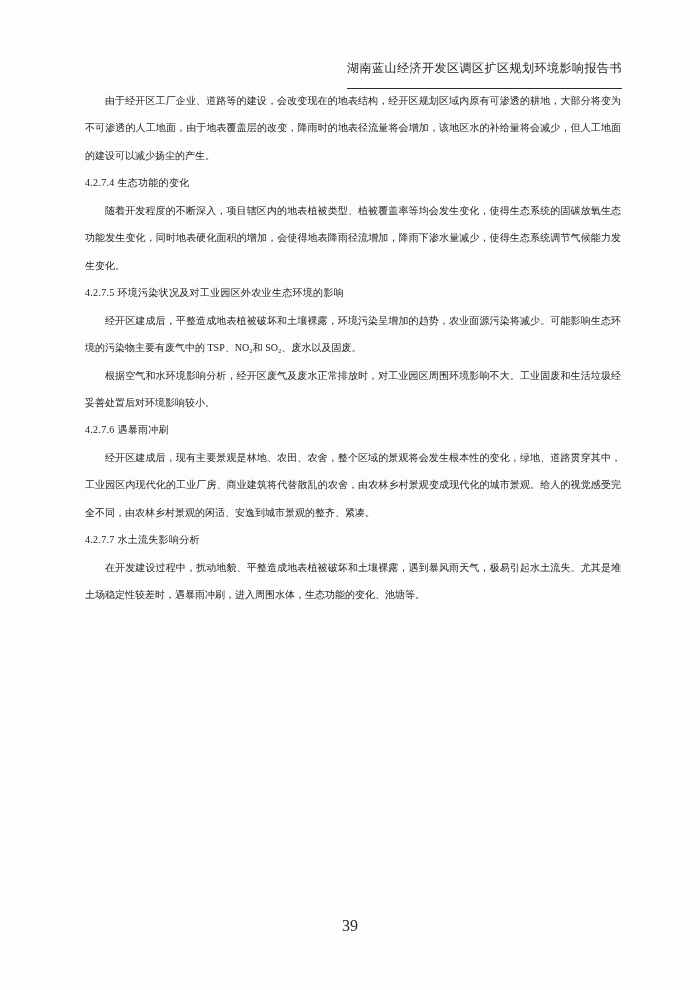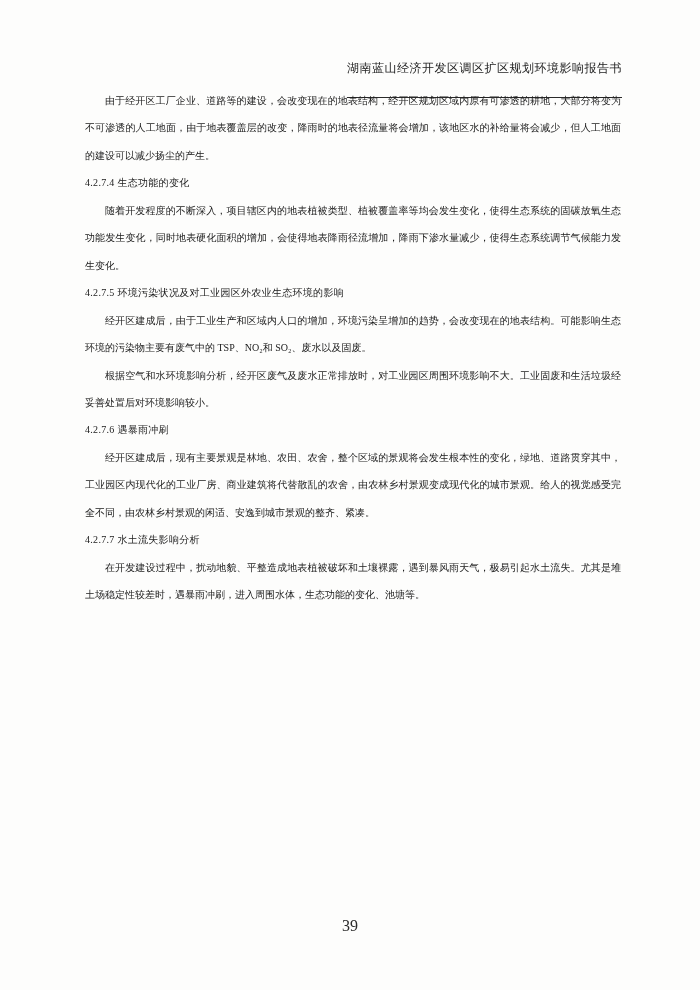--- a/index.html
+++ b/index.html
@@ -23,21 +23,21 @@
     left: 80px;
     right: 78px;
     text-align: right;
     font-size: 12px;
     line-height: 16px;
     color: #222222;
   }
   .header-title {
     display: inline-block;
     border-bottom: 1px solid #2a2a2a;
-    padding-bottom: 21px;
+    padding-bottom: 12px;
     letter-spacing: 0.5px;
   }
   .content {
     position: absolute;
     top: 87px;
     left: 85px;
     width: 536px;
     font-size: 10px;
     line-height: 27.45px;
     text-align: justify;
@@ -68,21 +68,21 @@
 
   <div class="header">
     <span class="header-title">湖南蓝山经济开发区调区扩区规划环境影响报告书</span>
   </div>
 
   <div class="content">
     <p class="para">由于经开区工厂企业、道路等的建设，会改变现在的地表结构，经开区规划区域内原有可渗透的耕地，大部分将变为不可渗透的人工地面，由于地表覆盖层的改变，降雨时的地表径流量将会增加，该地区水的补给量将会减少，但人工地面的建设可以减少扬尘的产生。</p>
     <p class="heading">4.2.7.4 生态功能的变化</p>
     <p class="para">随着开发程度的不断深入，项目辖区内的地表植被类型、植被覆盖率等均会发生变化，使得生态系统的固碳放氧生态功能发生变化，同时地表硬化面积的增加，会使得地表降雨径流增加，降雨下渗水量减少，使得生态系统调节气候能力发生变化。</p>
     <p class="heading">4.2.7.5 环境污染状况及对工业园区外农业生态环境的影响</p>
-    <p class="para">经开区建成后，由于工业生产和区域内人口的增加，环境污染呈增加的趋势，会改变现在的地表结构。可能影响生态环境的污染物主要有废气中的 TSP、NO₂和 SO₂、废水以及固废。</p>
+    <p class="para">经开区建成后，平整造成地表植被破坏和土壤裸露，环境污染呈增加的趋势，农业面源污染将减少。可能影响生态环境的污染物主要有废气中的 TSP、NO₂和 SO₂、废水以及固废。</p>
     <p class="para">根据空气和水环境影响分析，经开区废气及废水正常排放时，对工业园区周围环境影响不大。工业固废和生活垃圾经妥善处置后对环境影响较小。</p>
     <p class="heading">4.2.7.6 遇暴雨冲刷</p>
     <p class="para">经开区建成后，现有主要景观是林地、农田、农舍，整个区域的景观将会发生根本性的变化，绿地、道路贯穿其中，工业园区内现代化的工业厂房、商业建筑将代替散乱的农舍，由农林乡村景观变成现代化的城市景观。给人的视觉感受完全不同，由农林乡村景观的闲适、安逸到城市景观的整齐、紧凑。</p>
     <p class="heading">4.2.7.7 水土流失影响分析</p>
     <p class="para">在开发建设过程中，扰动地貌、平整造成地表植被破坏和土壤裸露，遇到暴风雨天气，极易引起水土流失。尤其是堆土场稳定性较差时，遇暴雨冲刷，进入周围水体，生态功能的变化、池塘等。</p>
   </div>
 
   <div class="footer">
     <span>39</span>
   </div>

